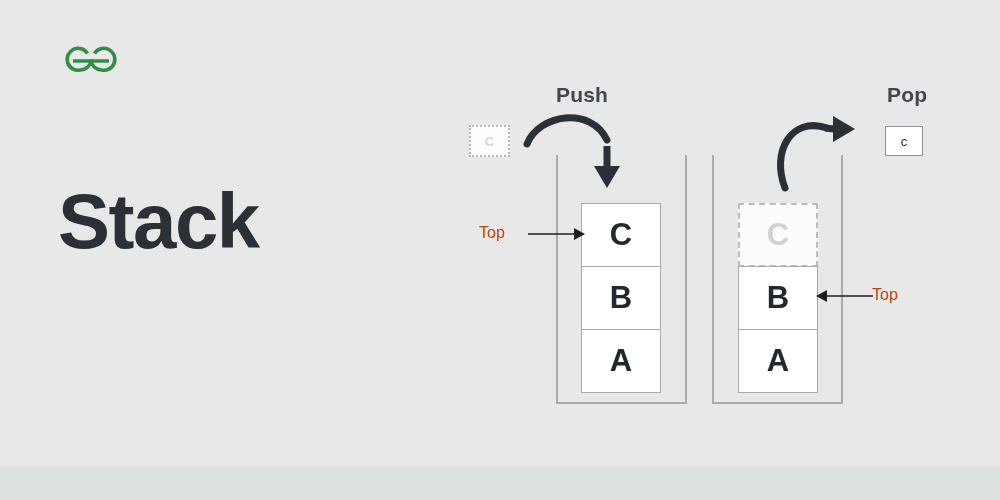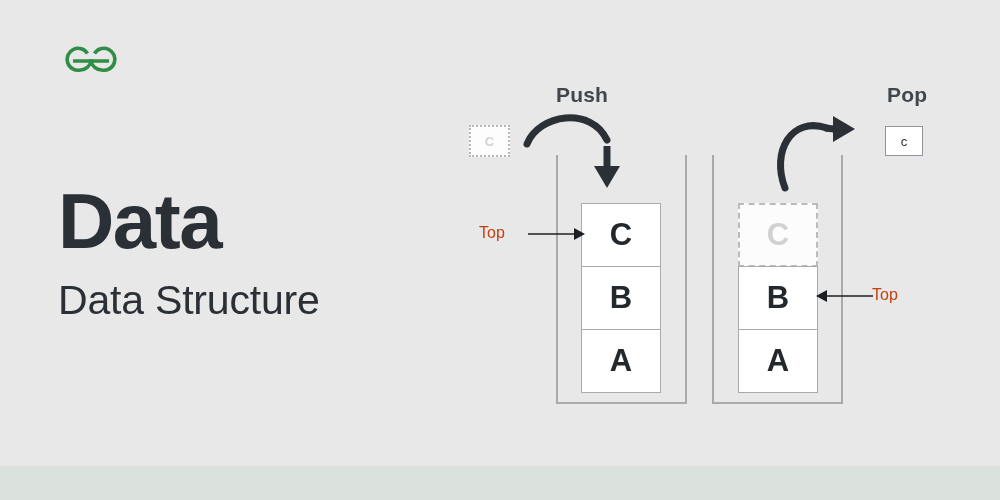--- a/index.html
+++ b/index.html
@@ -172,22 +172,21 @@
 
   <div class="logo">
     <svg width="62" height="38" viewBox="0 0 62 38" xmlns="http://www.w3.org/2000/svg">
       <g fill="none" stroke="#2f8d46" stroke-width="3.6">
         <path d="M27.5 11.5 A11 11 0 1 0 20.5 28 A11 11 0 0 0 31 19 L13 19" stroke-linecap="butt"></path>
         <path d="M34.5 11.5 A11 11 0 1 1 41.5 28 A11 11 0 0 1 31 19 L49 19" stroke-linecap="butt"></path>
       </g>
     </svg>
   </div>
 
-  <div class="title-main">Data</div>
-  <div class="title-sub">Data Structure</div>
+  <div class="title-main">Stack</div>
 
   <div class="op-label push">Push</div>
 
   <div class="token incoming">C</div>
 
   <div class="curve push">
     <svg width="110" height="90" viewBox="0 0 110 90" xmlns="http://www.w3.org/2000/svg">
       <path d="M6 36 C18 6 70 -2 86 32" fill="none" stroke="#2b3036" stroke-width="7" stroke-linecap="round"></path>
       <path d="M86 38 L86 66" fill="none" stroke="#2b3036" stroke-width="7" stroke-linecap="butt"></path>
       <path d="M73 58 L86 80 L99 58 Z" fill="#2b3036"></path>

